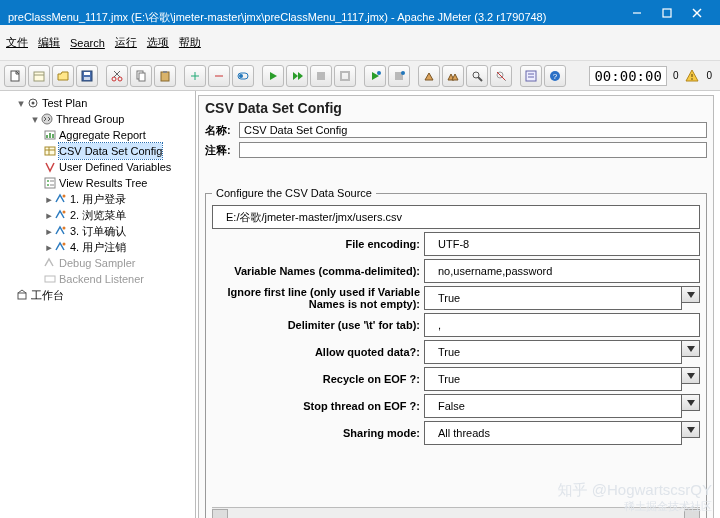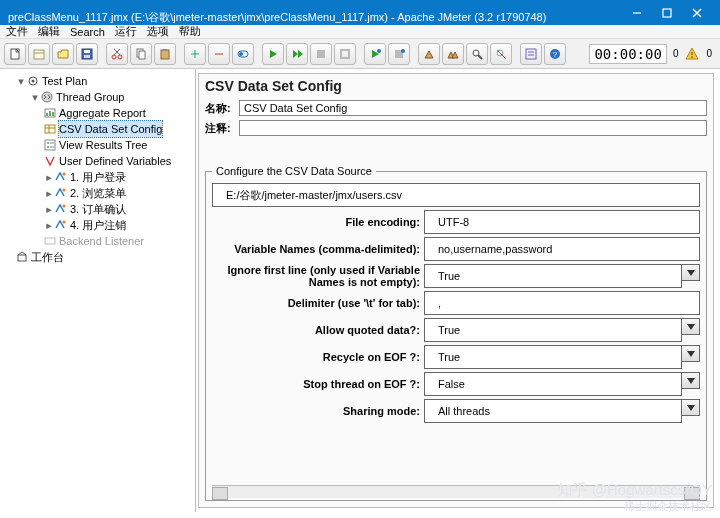--- a/index.html
+++ b/index.html
@@ -1,21 +1,21 @@
 <!DOCTYPE html>
 <html><head>
 <meta charset="utf-8">
 <style>
 * { box-sizing: border-box; margin: 0; padding: 0; }
 html, body { width: 720px; height: 518px; overflow: hidden; font-family: "Microsoft YaHei", Tahoma, sans-serif; font-size: 11px; background: #fff; }
 .titlebar { height: 25px; background: #0a78c8; color: #fff; display: flex; align-items: flex-end; padding: 0 8px; }
 .titlebar .title { flex: 1; font-size: 11px; }
 .titlebar .winbtn { width: 30px; height: 25px; display: flex; align-items: center; justify-content: center; color: #fff; }
 .titlebar .winbtn svg { stroke: #fff; }
-.menubar { height: 14px; display: flex; align-items: center; padding: 0 6px; gap: 10px; border-bottom: 1px solid #ddd; background: #f5f5f5; }
+.menubar { height: 36px; display: flex; align-items: center; padding: 0 6px; gap: 10px; border-bottom: 1px solid #ddd; background: #f5f5f5; text-decoration: underline; }
 .menubar span { font-size: 11px; }
 .toolbar { height: 30px; display: flex; align-items: center; padding: 2px 4px; gap: 2px; background: #f1f1f1; border-bottom: 1px solid #ccc; }
 .toolbar .btn { width: 22px; height: 22px; border: 1px solid #bbb; background: linear-gradient(#fdfdfd,#e6e6e6); border-radius: 3px; display: flex; align-items: center; justify-content: center; }
 .toolbar .btn svg { display: block; }
 .toolbar .sep { width: 4px; }
 .toolbar .timer { margin-left: auto; border: 1px solid #bbb; background: #fff; padding: 1px 4px; font-size: 14px; font-family: monospace; }
 .toolbar .count { font-size: 10px; padding: 0 4px; }
 .toolbar .warn { width: 16px; height: 16px; }
 .main { display: flex; height: calc(518px - 25px - 20px - 30px); }
 .tree { width: 196px; border-right: 1px solid #bbb; padding: 4px 2px; overflow: auto; font-size: 11px; }
@@ -266,38 +266,38 @@
                   <rect x="1" y="2" width="10" height="8" fill="#fffbe0" stroke="#a78b2e"></rect>
                   <line x1="1" y1="5" x2="11" y2="5" stroke="#a78b2e"></line>
                   <line x1="5" y1="2" x2="5" y2="10" stroke="#a78b2e"></line>
                 </svg>
               </span>
               <span class="lbl">CSV Data Set Config</span>
             </li>
           <li>
               <span class="ic">
                 <svg width="12" height="12">
+                  <path d="M2 2 L6 10 L10 2" fill="none" stroke="#c44" stroke-width="1.5"></path>
+                </svg>
+              </span>
+              <span class="lbl">User Defined Variables</span>
+            </li>
+          <li>
+              <span class="ic">
+                <svg width="12" height="12">
                   <rect x="1" y="1" width="10" height="10" fill="#fff" stroke="#888"></rect>
                   <circle cx="4" cy="4" r="1" fill="#5a5"></circle>
                   <circle cx="4" cy="8" r="1" fill="#5a5"></circle>
                   <line x1="6" y1="4" x2="10" y2="4" stroke="#888"></line>
                   <line x1="6" y1="8" x2="10" y2="8" stroke="#888"></line>
                 </svg>
               </span>
               <span class="lbl">View Results Tree</span>
             </li>
           <li>
-              <span class="ic">
-                <svg width="12" height="12">
-                  <path d="M2 2 L6 10 L10 2" fill="none" stroke="#c44" stroke-width="1.5"></path>
-                </svg>
-              </span>
-              <span class="lbl">User Defined Variables</span>
-            </li>
-          <li>
               <span class="toggle">▸</span>
               <span class="ic">
                 <svg width="12" height="12">
                   <path d="M1 9 L5 2 L9 9" fill="none" stroke="#2a7abf" stroke-width="1.5"></path>
                   <circle cx="9" cy="3" r="1.5" fill="#e07b2a"></circle>
                 </svg>
               </span>
               <span class="lbl">1. 用户登录</span>
             </li>
           <li>
@@ -322,20 +322,28 @@
             </li>
           <li>
               <span class="toggle">▸</span>
               <span class="ic">
                 <svg width="12" height="12">
                   <path d="M1 9 L5 2 L9 9" fill="none" stroke="#2a7abf" stroke-width="1.5"></path>
                   <circle cx="9" cy="3" r="1.5" fill="#e07b2a"></circle>
                 </svg>
               </span>
               <span class="lbl">4. 用户注销</span>
+            </li>
+          <li class="dim">
+              <span class="ic">
+                <svg width="12" height="12">
+                  <path d="M1 9 L5 2 L9 9" fill="none" stroke="#bbb" stroke-width="1.5"></path>
+                </svg>
+              </span>
+              <span class="lbl">Debug Sampler</span>
             </li>
           <li class="dim">
               <span class="ic">
                 <svg width="12" height="12">
                   <rect x="1" y="3" width="10" height="6" fill="none" stroke="#bbb"></rect>
                 </svg>
               </span>
               <span class="lbl">Backend Listener</span>
             </li>
         </ul>

